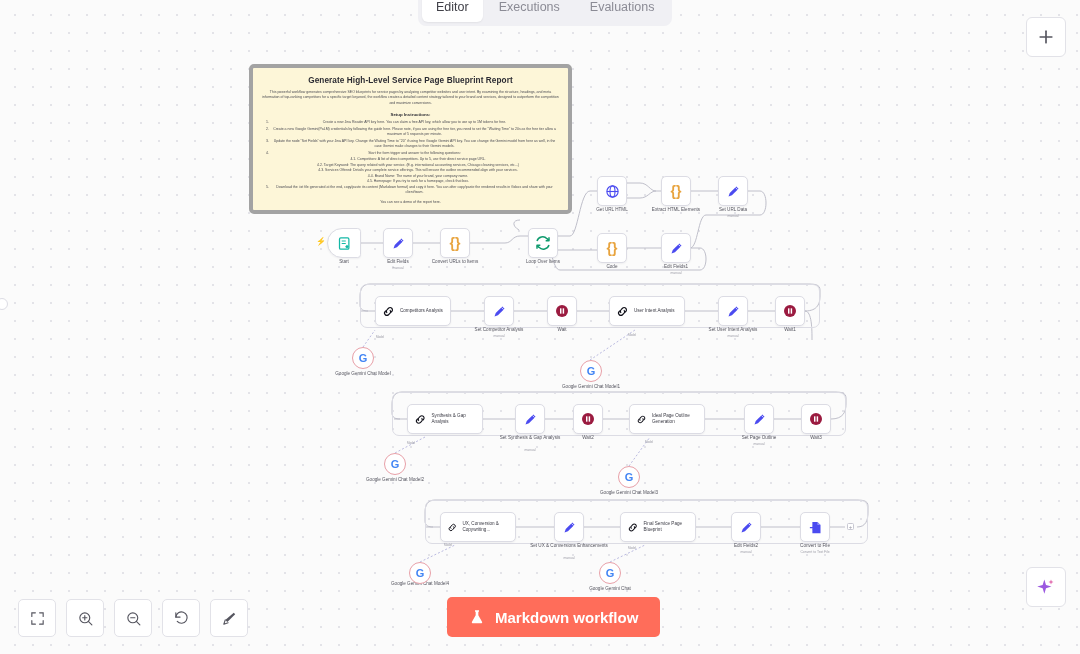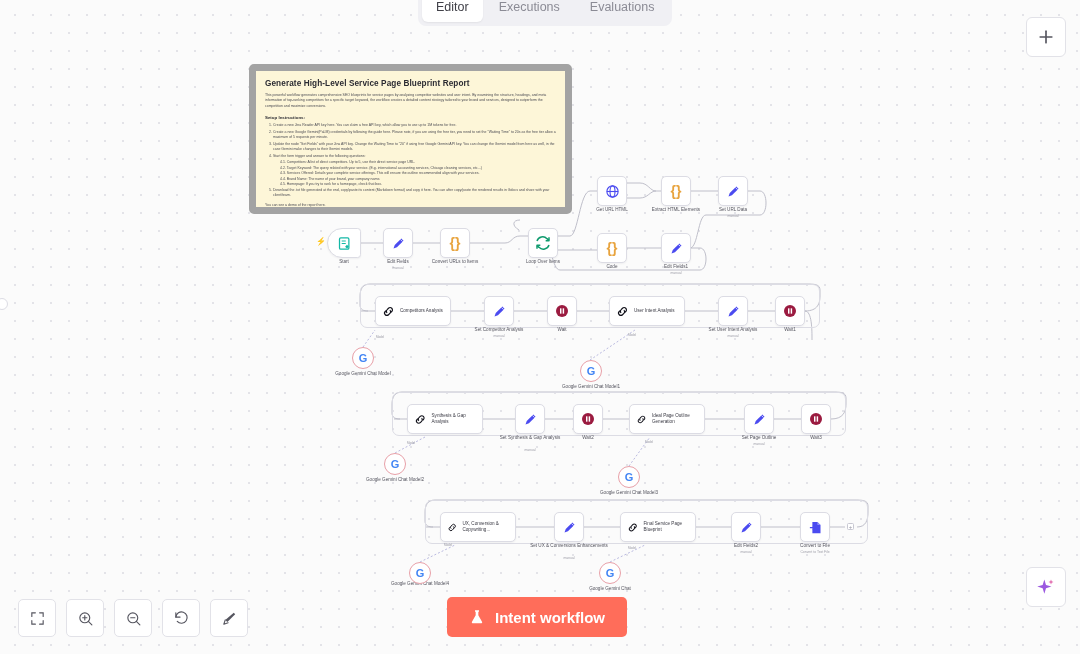--- a/index.html
+++ b/index.html
@@ -32,25 +32,26 @@
     padding: 5px 14px 6px 14px; border-radius: 6px;
     font-size: 12.5px; color: #8b8b95; font-weight: 400;
     line-height: 18px; cursor: pointer; white-space: nowrap;
   }
   .tab.active { background: #ffffff; color: #404048; font-weight: 500; box-shadow: 0 1px 2px rgba(0,0,0,.06); }
 
   
   #sticky {
     position: absolute; left: 249px; top: 64px;
     width: 323px; height: 150px;
-    background: #fdf6d8; border: 7px solid #a3a3a3;
+    background: #fdf6d8; border: 4px solid #a3a3a3;
     border-radius: 5px;
     padding: 8px 9px 6px 9px;
     overflow: hidden;
     z-index: 5;
+    text-align: center;
   }
   #sticky h1 { font-size: 8.2px; font-weight: 700; color: #2b2b32; letter-spacing: .1px; margin-bottom: 5px; }
   #sticky p.body { font-size: 3.5px; line-height: 5.4px; color: #4a4a52; margin-bottom: 6px; }
   #sticky h2 { font-size: 4.4px; font-weight: 700; color: #2b2b32; margin-bottom: 3px; }
   #sticky ol { margin-left: 8px; }
   #sticky li { font-size: 3.5px; line-height: 5.5px; color: #4a4a52; margin-bottom: 1px; }
   #sticky ol.sub { margin-left: 7px; list-style: none; }
   #sticky ol.sub li { margin-bottom: 0; }
   #sticky p.demo { font-size: 3.5px; color: #4a4a52; margin-top: 4px; }
 
@@ -544,21 +545,21 @@
         <path d="M18 4 L6 14 L9 17 L20 6 Z" fill="#55555f" stroke="none"></path>
         <path d="M6 14 L4 20 L10 18"></path>
       </svg>
     </div>
   </div>
 
   <button id="execute">
     <svg viewBox="0 0 24 24">
       <path d="M9 2 H15 V4 H14 V9.5 L19.5 19 A1.6 1.6 0 0 1 18 21.5 H6 A1.6 1.6 0 0 1 4.5 19 L10 9.5 V4 H9 Z"></path>
     </svg>
-    <span>Intent workflow</span>
+    <span>Markdown workflow</span>
   </button>
 
   <div id="addbtn">
     <svg width="20" height="20" viewBox="0 0 24 24" stroke="#55555f" stroke-width="2" stroke-linecap="round">
       <line x1="12" y1="5" x2="12" y2="19"></line>
         <line x1="5" y1="12" x2="19" y2="12"></line>
     </svg>
   </div>
   <div id="aibtn">
     <svg width="20" height="20" viewBox="0 0 24 24">

